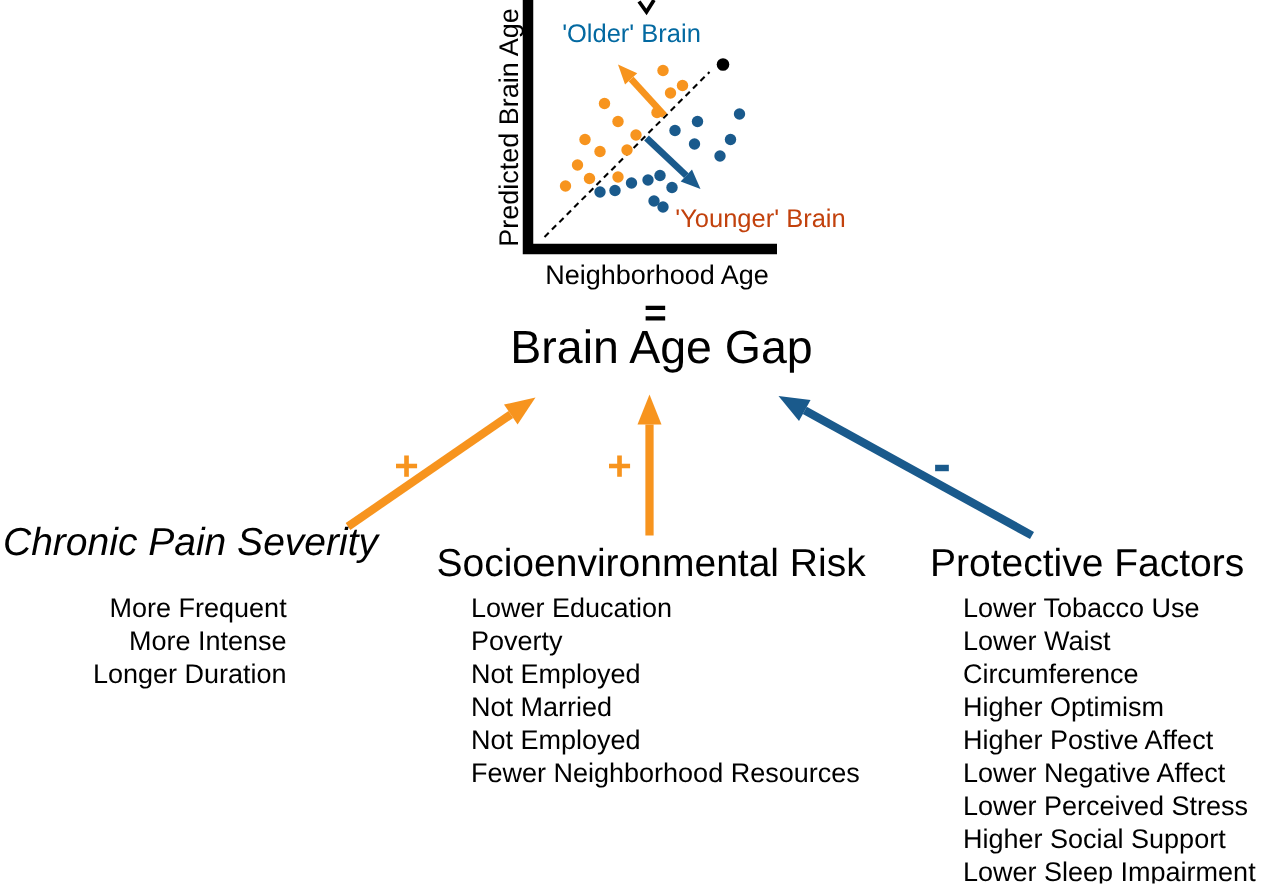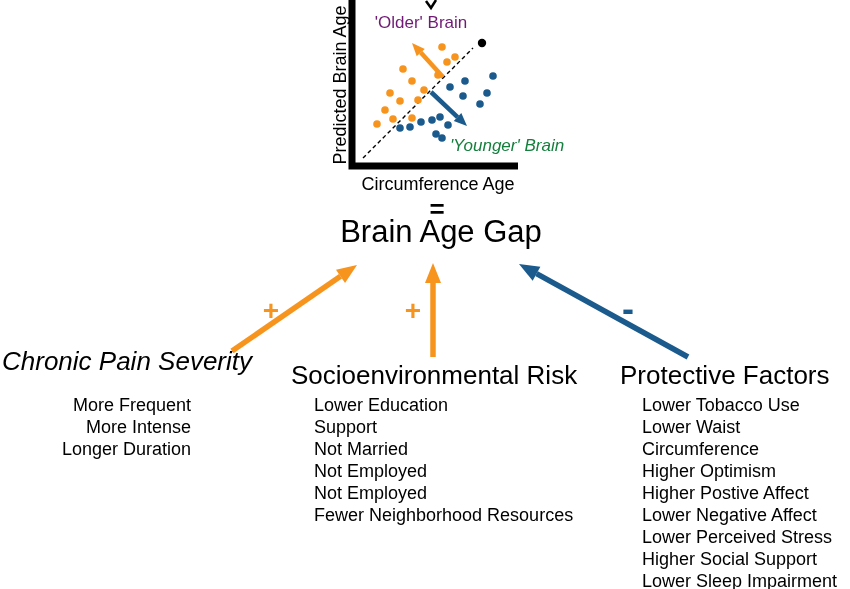--- a/index.html
+++ b/index.html
@@ -6,22 +6,22 @@
   body{
     width:850px;height:589px;overflow:hidden;background:#ffffff;
     font-family:"Liberation Sans",sans-serif;color:#000;
   }
   .stage{position:relative;width:850px;height:589px;}
   #diagram-svg{position:absolute;left:0;top:0;}
   .lbl{position:absolute;white-space:nowrap;}
   .center{transform:translate(-50%,-50%);}
   #y-axis-label{left:340px;top:85px;transform:translate(-50%,-50%) rotate(-90deg);font-size:18px;}
   #x-axis-label{left:438px;top:184px;font-size:18px;}
-  #older-label{left:421px;top:23px;font-size:17px;color:#701a75;}
-  #younger-label{left:507px;top:146px;font-size:17px;color:#15803d;font-style:italic;}
+  #older-label{left:421px;top:23px;font-size:17px;color:#0369a1;}
+  #younger-label{left:507px;top:146px;font-size:17px;color:#c2410c;}
   #equals-sign{left:437px;top:209px;font-size:26px;font-weight:bold;}
   #gap-title{left:441px;top:232px;font-size:31px;}
   .sign{position:absolute;transform:translate(-50%,-50%);font-weight:bold;}
   #sign-0{left:271px;top:311px;font-size:28px;color:#F7941E;}
   #sign-1{left:413px;top:311px;font-size:28px;color:#F7941E;}
   #sign-2{left:628px;top:309px;font-size:36px;color:#1A5A8C;}
   .factor-title{position:absolute;font-size:26px;white-space:nowrap;}
   .factor-items{position:absolute;font-size:18px;line-height:22px;white-space:nowrap;}
   #col0-title{left:2px;top:346px;font-style:italic;}
   #col0-items{left:62px;top:394px;text-align:right;}
@@ -74,44 +74,44 @@
       <line x1="232" y1="351" x2="340.52300855367724" y2="276.33617011507005" stroke="#F7941E" stroke-width="5.5"></line>
       <polygon points="357,265 345.05747659970524,282.9269666935991 335.98854050764925,269.74537353654097" fill="#F7941E"></polygon>
       <line x1="433" y1="357" x2="433" y2="283" stroke="#F7941E" stroke-width="5.5"></line>
       <polygon points="433,263 441,283 425,283" fill="#F7941E"></polygon>
       <line x1="688" y1="357" x2="536.5221286743756" y2="273.64235483264457" stroke="#1A5A8C" stroke-width="5.5"></line>
       <polygon points="519,264 540.3790706074334,266.6335033628943 532.6651867413178,280.6512063023948" fill="#1A5A8C"></polygon>
       <path d="M426,1 L431,8 L436,0" fill="none" stroke="#000000" stroke-width="2.5"></path>
     </svg>
 
   <div class="lbl" id="y-axis-label">Predicted Brain Age</div>
-  <div class="lbl center" id="x-axis-label">Circumference Age</div>
+  <div class="lbl center" id="x-axis-label">Neighborhood Age</div>
   <div class="lbl center" id="older-label">'Older' Brain</div>
   <div class="lbl center" id="younger-label">'Younger' Brain</div>
 
   <div class="lbl center" id="equals-sign">=</div>
   <div class="lbl center" id="gap-title">Brain Age Gap</div>
 
   <div class="sign" id="sign-0">+</div>
   <div class="sign" id="sign-1">+</div>
   <div class="sign" id="sign-2">-</div>
 
   <div class="factor-title" id="col0-title">Chronic Pain Severity</div>
   <div class="factor-items" id="col0-items">
     <div>More Frequent</div>
     <div>More Intense</div>
     <div>Longer Duration</div>
   </div>
 
   <div class="factor-title" id="col1-title">Socioenvironmental Risk</div>
   <div class="factor-items" id="col1-items">
     <div>Lower Education</div>
-    <div>Support</div>
+    <div>Poverty</div>
+    <div>Not Employed</div>
     <div>Not Married</div>
-    <div>Not Employed</div>
     <div>Not Employed</div>
     <div>Fewer Neighborhood Resources</div>
   </div>
 
   <div class="factor-title" id="col2-title">Protective Factors</div>
   <div class="factor-items" id="col2-items">
     <div>Lower Tobacco Use</div>
     <div>Lower Waist</div>
     <div>Circumference</div>
     <div>Higher Optimism</div>

